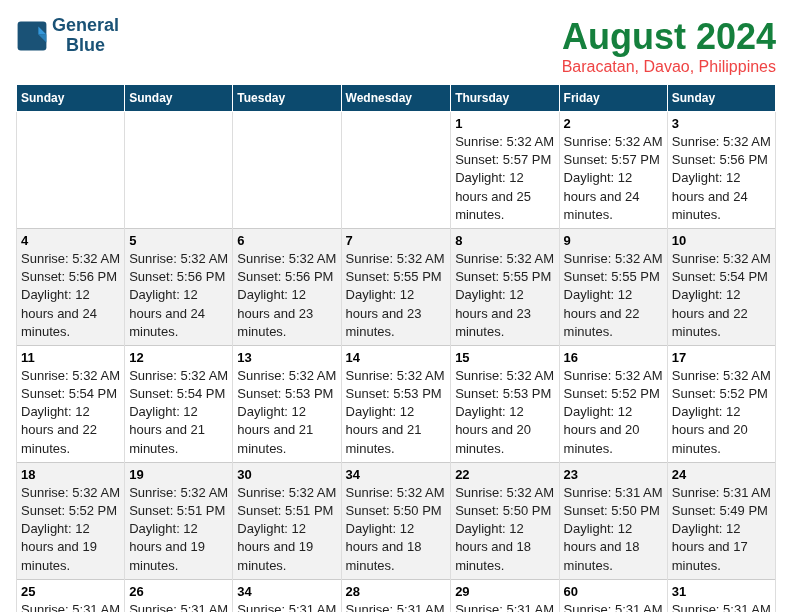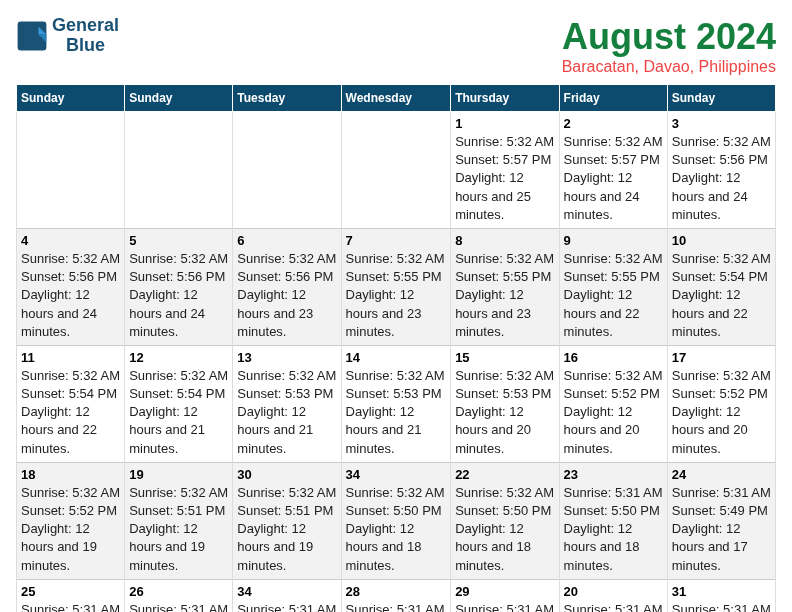--- a/index.html
+++ b/index.html
@@ -310,21 +310,21 @@
 Sunset: 5:47 PM
 Daylight: 12 hours and 16 minutes.</div>
         </td>
         <td>
           <span class="day-number">29</span>
           <div class="day-info" style="white-space: pre-line;">Sunrise: 5:31 AM
 Sunset: 5:47 PM
 Daylight: 12 hours and 15 minutes.</div>
         </td>
         <td>
-          <span class="day-number">20</span>
+          <span class="day-number">60</span>
           <div class="day-info" style="white-space: pre-line;">Sunrise: 5:31 AM
 Sunset: 5:46 PM
 Daylight: 12 hours and 15 minutes.</div>
         </td>
         <td>
           <span class="day-number">31</span>
           <div class="day-info" style="white-space: pre-line;">Sunrise: 5:31 AM
 Sunset: 5:46 PM
 Daylight: 12 hours and 15 minutes.</div>
         </td>

